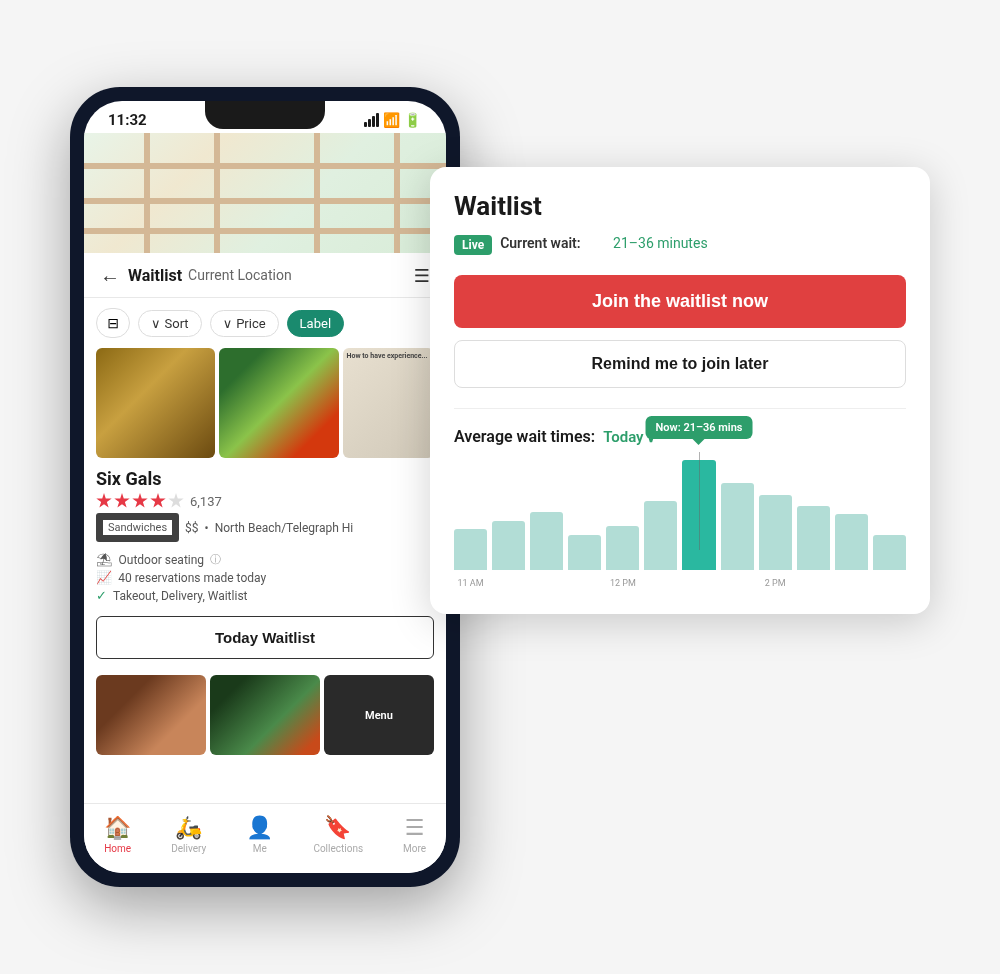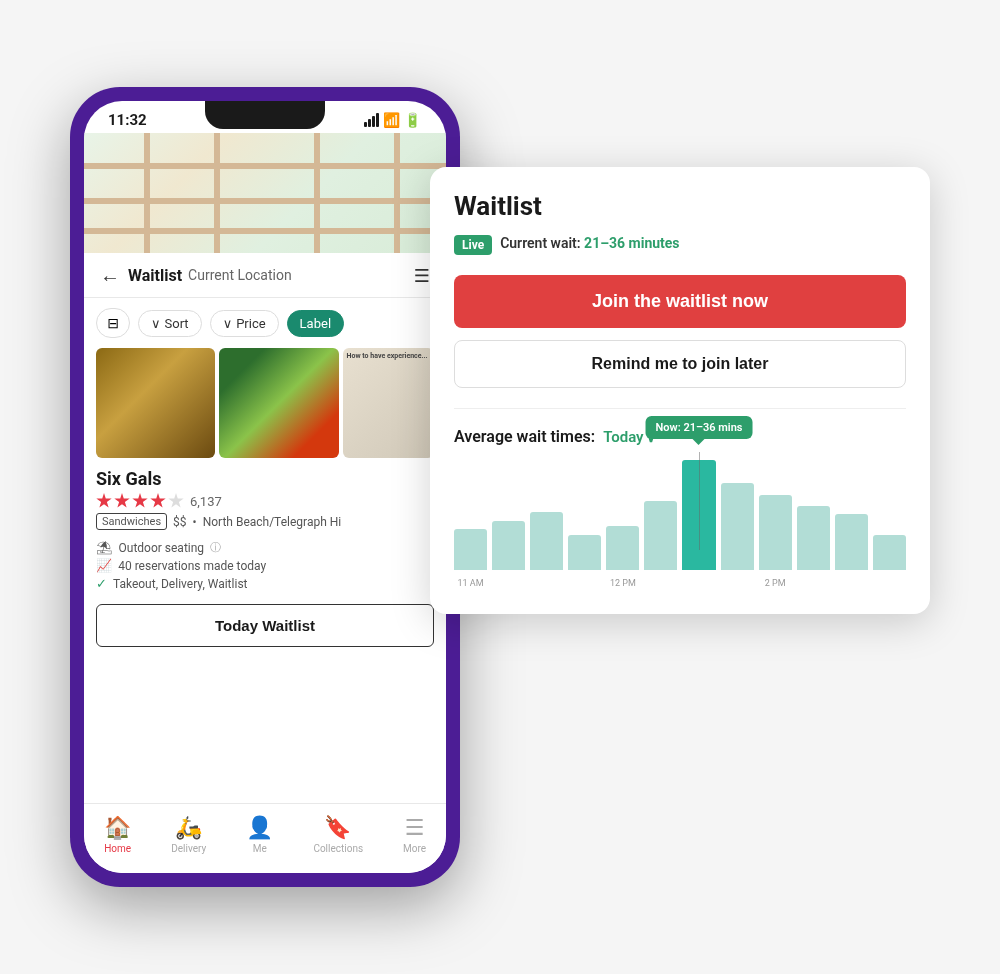--- a/index.html
+++ b/index.html
@@ -19,21 +19,21 @@
       height: 880px;
     }
 
     
     .phone {
       position: absolute;
       left: 0;
       top: 40px;
       width: 390px;
       height: 800px;
-      background: #4c1d95;
+      background: #0f172a;
       border-radius: 50px;
       box-shadow: 0 20px 60px rgba(0,0,0,0.35);
       padding: 14px;
       z-index: 1;
     }
     .phone-inner {
       width: 100%;
       height: 100%;
       background: #fff;
       border-radius: 38px;
@@ -223,21 +223,21 @@
     }
     .rest-meta {
       display: flex;
       align-items: center;
       gap: 6px;
       font-size: 12px;
       color: #555;
       margin-bottom: 10px;
     }
     .tag {
-      border: 1px solid #404040;
+      border: 7px solid #404040;
       border-radius: 3px;
       padding: 1px 5px;
       font-size: 11px;
       color: #555;
     }
     .rest-info {
       font-size: 12px;
       color: #555;
       margin-bottom: 3px;
       display: flex;
@@ -341,21 +341,22 @@
       padding: 3px 8px;
       border-radius: 4px;
     }
     .wait-text {
       font-size: 14px;
       color: #333;
       font-weight: 600;
     }
     .wait-time {
       color: #2d9e6b;
-      font-weight: 700;
+      font-weight: 400;
+      margin-left: 29px;
     }
     .join-now-btn {
       width: 100%;
       background: #e04040;
       color: #fff;
       border: none;
       border-radius: 8px;
       padding: 16px;
       font-size: 18px;
       font-weight: 600;
@@ -552,20 +553,27 @@
           <span class="icon">📈</span>
           <span>40 reservations made today</span>
         </div>
         <div class="rest-info">
           <span class="icon" style="color:#2d9e6b">✓</span>
           <span>Takeout, Delivery, Waitlist</span>
         </div>
         <button class="join-waitlist-btn">Today Waitlist</button>
       </div>
 
+      <div class="rest2-images">
+        <div class="rest2-img r1"></div>
+        <div class="rest2-img r2"></div>
+        <div class="rest2-img r3">
+          <span>Menu</span>
+        </div>
+      </div>
 
       <div class="tab-bar">
         <div class="tab-item">
           <span class="tab-icon active">🏠</span>
           <span class="tab-label active">Home</span>
         </div>
         <div class="tab-item">
           <span class="tab-icon">🛵</span>
           <span class="tab-label">Delivery</span>
         </div>

